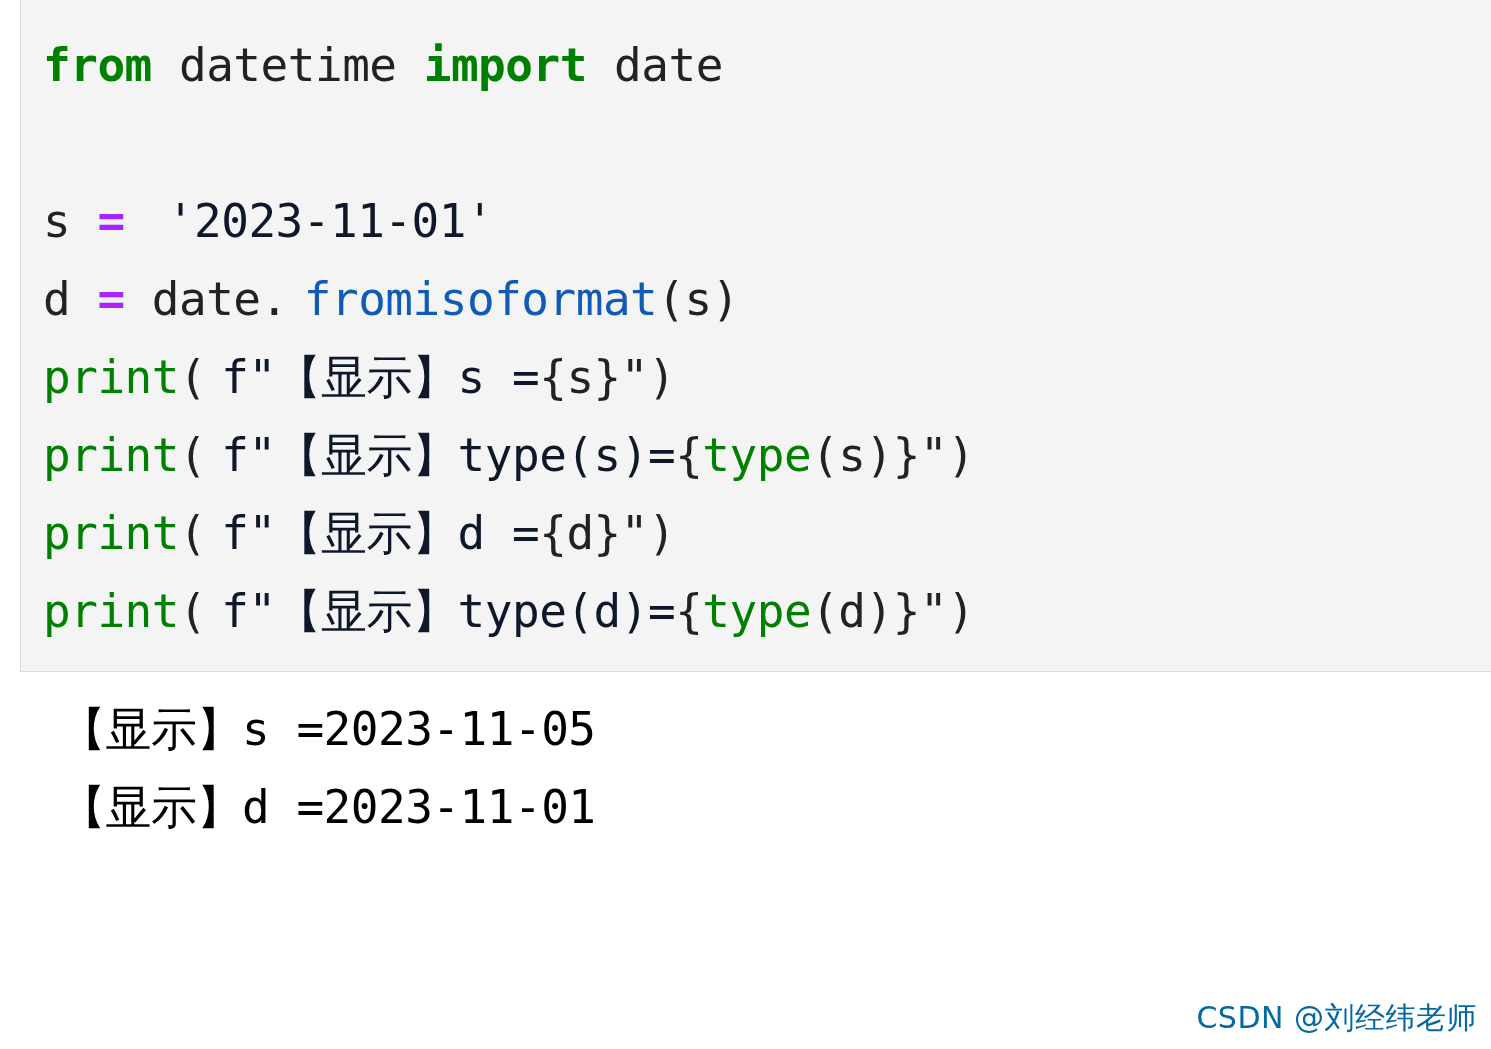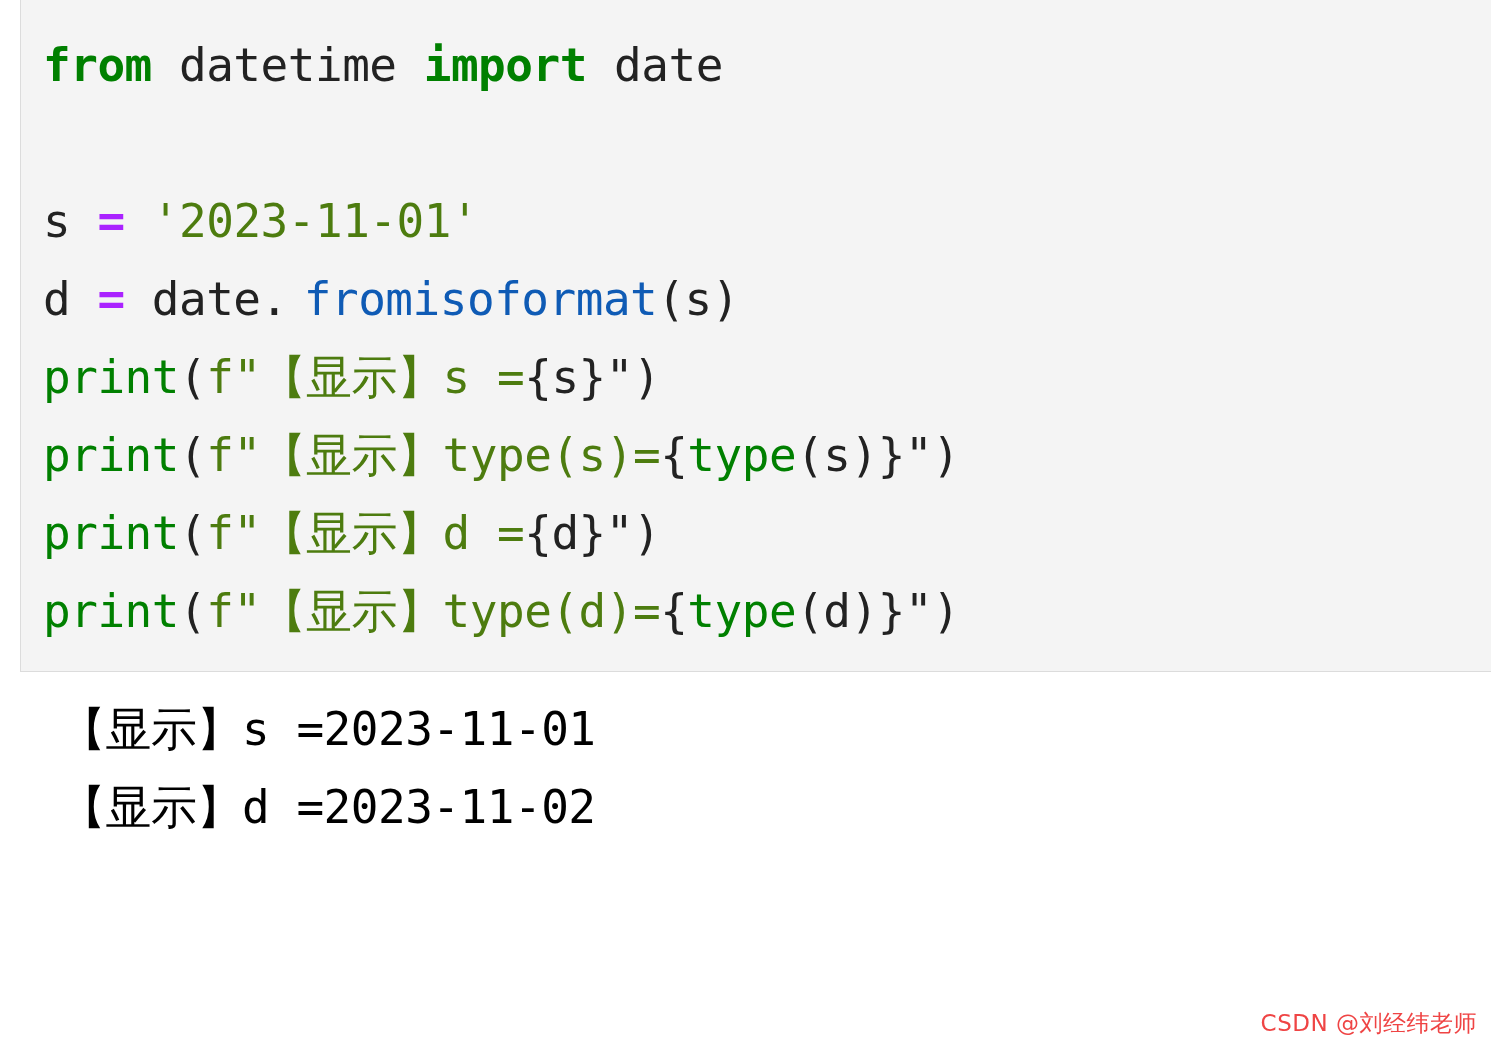--- a/index.html
+++ b/index.html
@@ -43,21 +43,21 @@
   .code-line {
     white-space: pre;
     height: 78px;
   }
   .code-line.blank { height: 78px; }
 
   
   .t-kw      { color: #008000; font-weight: bold; }
   .t-plain   { color: #222222; }
   .t-op      { color: #aa22ff; font-weight: bold; }
-  .t-str     { color: #4d7c0f; }
+  .t-str     { color: #0f172a; margin-left: 15px; }
   .t-fn      { color: #0f5bb5; margin-left: 16px; }
   .t-builtin { color: #008000; text-align: center; }
   .t-punct   { color: #222222; }
 
   
   #output-area {
     position: absolute;
     left: 0px;
     top: 690px;
     width: 1491px;
@@ -75,30 +75,30 @@
     letter-spacing: -0.5px;
   }
   .out-line { white-space: pre; height: 78px; }
 
   
   #watermark {
     position: absolute;
     right: 14px;
     bottom: 10px;
     font-family: "DejaVu Sans", "Liberation Sans", sans-serif;
-    font-size: 23px;
-    color: #ef4444;
+    font-size: 30px;
+    color: #0369a1;
     white-space: nowrap;
     letter-spacing: 0.5px;
   }
 </style>
 </head>
 <body>
 
 <div id="code-cell">
   <div id="code-body"><div class="code-line"><span class="t-kw">from</span><span class="t-plain"> datetime </span><span class="t-kw">import</span><span class="t-plain"> date</span></div><div class="code-line blank">&nbsp;</div><div class="code-line"><span class="t-plain">s </span><span class="t-op">=</span><span class="t-plain"> </span><span class="t-str">'2023-11-01'</span></div><div class="code-line"><span class="t-plain">d </span><span class="t-op">=</span><span class="t-plain"> date.</span><span class="t-fn">fromisoformat</span><span class="t-punct">(s)</span></div><div class="code-line"><span class="t-builtin">print</span><span class="t-punct">(</span><span class="t-str">f"【显示】s =</span><span class="t-punct">{</span><span class="t-plain">s</span><span class="t-punct">}</span><span class="t-punct">"</span><span class="t-punct">)</span></div><div class="code-line"><span class="t-builtin">print</span><span class="t-punct">(</span><span class="t-str">f"【显示】type(s)=</span><span class="t-punct">{</span><span class="t-builtin">type</span><span class="t-plain">(s)</span><span class="t-punct">}</span><span class="t-punct">"</span><span class="t-punct">)</span></div><div class="code-line"><span class="t-builtin">print</span><span class="t-punct">(</span><span class="t-str">f"【显示】d =</span><span class="t-punct">{</span><span class="t-plain">d</span><span class="t-punct">}</span><span class="t-punct">"</span><span class="t-punct">)</span></div><div class="code-line"><span class="t-builtin">print</span><span class="t-punct">(</span><span class="t-str">f"【显示】type(d)=</span><span class="t-punct">{</span><span class="t-builtin">type</span><span class="t-plain">(d)</span><span class="t-punct">}</span><span class="t-punct">"</span><span class="t-punct">)</span></div></div>
 </div>
 
 <div id="output-area">
-  <div id="output-body"><div class="out-line">【显示】s =2023-11-01</div><div class="out-line">【显示】d =2023-11-02</div></div>
+  <div id="output-body"><div class="out-line">【显示】s =2023-11-05</div><div class="out-line">【显示】d =2023-11-01</div></div>
 </div>
 
 <div id="watermark">CSDN @刘经纬老师</div>
 
 </body></html>

